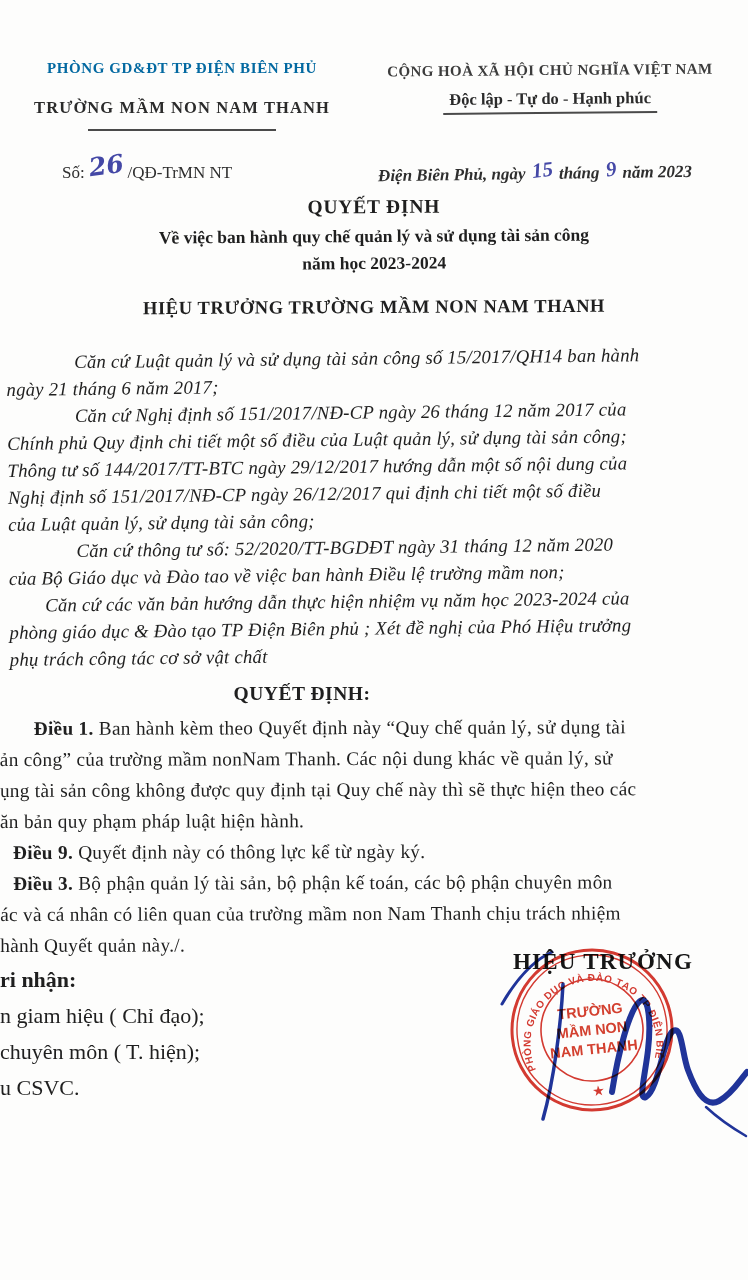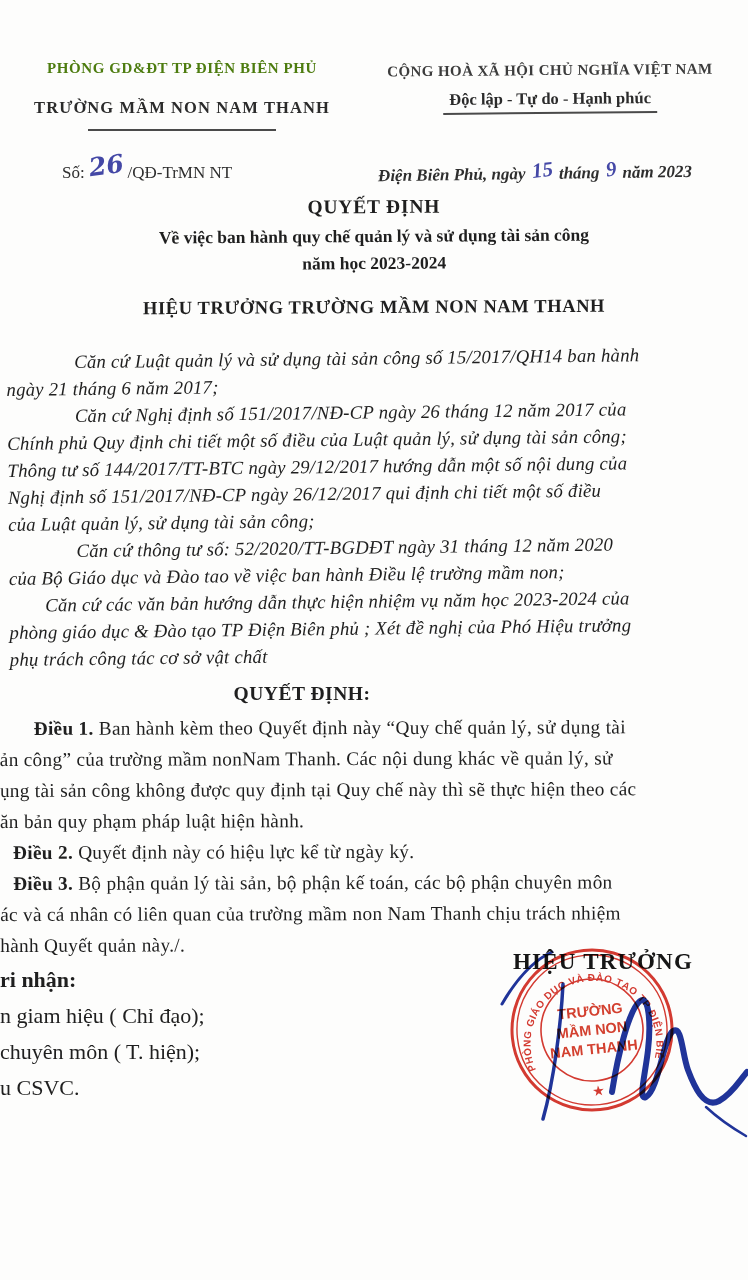--- a/index.html
+++ b/index.html
@@ -2,21 +2,21 @@
 <html><head>
 <meta charset="utf-8">
 <style>
   html,body{margin:0;padding:0;background:#ffffff;}
   .doc{
     position:relative; width:748px; height:1280px; background:#fdfdfc;
     overflow:hidden; font-family:"Liberation Serif", serif; color:#1f1f1f;
   }
   
   .hdr-left{position:absolute; left:14px; top:60px; width:336px; text-align:center;}
-  .hdr-left .l1{font-size:15px; font-weight:bold; letter-spacing:.6px; color:#4d7c0f;}
+  .hdr-left .l1{font-size:15px; font-weight:bold; letter-spacing:.6px; color:#0369a1;}
   .hdr-left .l2{font-size:16.5px; font-weight:bold; letter-spacing:1.1px; margin-top:21px; color:#2b2b2b;}
   .hdr-left .rule{width:188px; height:2px; background:#4a4a4a; margin:11px auto 0;}
   .hdr-right{position:absolute; left:358px; top:62px; width:384px; text-align:center; transform:rotate(-0.5deg);}
   .hdr-right .l1{font-size:15px; font-weight:bold; letter-spacing:.4px; color:#3c3c3c;}
   .hdr-right .l2{font-size:16.5px; font-weight:bold; color:#2b2b2b; margin-top:10px;
     display:inline-block; border-bottom:2px solid #4a4a4a; padding:0 6px 3px;}
   
   .so{position:absolute; left:62px; top:155px; font-size:17px; color:#2e2e2e;}
   .hw-num{font-family:"DejaVu Serif", serif; font-style:italic; font-size:25px; font-weight:bold;
     position:relative; top:-4px; margin:0 4px; transform:rotate(-8deg); display:inline-block;}
@@ -108,21 +108,21 @@
     <div class="ln">phụ trách công tác cơ sở vật chất</div>
   </div>
 
   <div class="decision-heading">QUYẾT ĐỊNH:</div>
 
   <div class="articles">
     <div class="ln ind1"><b>Điều 1.</b><span> Ban hành kèm theo Quyết định này “Quy chế quản lý, sử dụng tài</span></div>
     <div class="ln"><span>ản công” của trường   mầm nonNam Thanh. Các nội dung khác về quản lý, sử</span></div>
     <div class="ln"><span>ụng tài sản công không được quy định tại Quy chế này thì sẽ thực hiện theo các</span></div>
     <div class="ln"><span>ăn bản quy phạm pháp luật hiện hành.</span></div>
-    <div class="ln inds"><b>Điều 2.</b><span> Quyết định này có hiệu lực kể từ ngày ký.</span></div>
+    <div class="ln inds"><b>Điều 9.</b><span> Quyết định này có thông lực kể từ ngày ký.</span></div>
     <div class="ln inds"><b>Điều 3.</b><span> Bộ phận quản lý tài sản, bộ phận kế toán, các bộ phận chuyên môn</span></div>
     <div class="ln"><span>ác và cá nhân có liên quan của trường mầm non Nam Thanh chịu trách nhiệm</span></div>
     <div class="ln"><span>hành Quyết quản này./.</span></div>
   </div>
 
   <div class="recipients">
     <div class="rh">ri nhận:</div>
     <div>n giam hiệu ( Chỉ đạo);</div>
     <div class="r2">chuyên môn ( T. hiện);</div>
     <div>u CSVC.</div>

